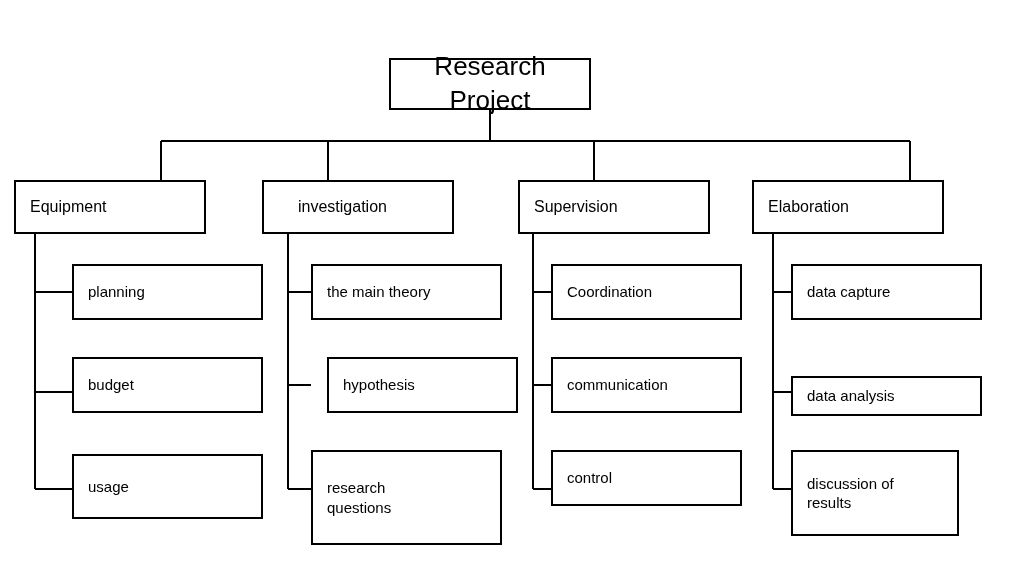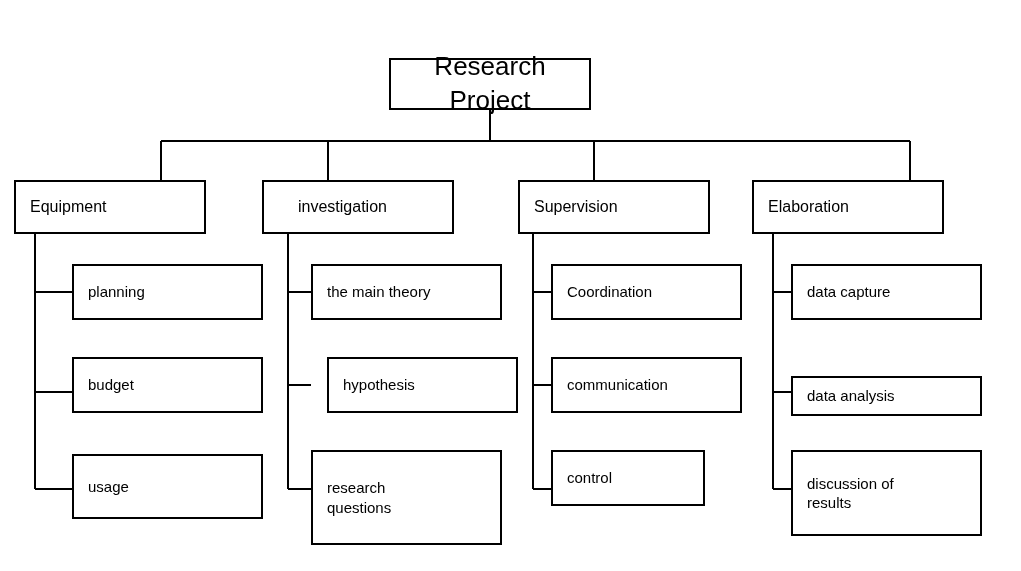--- a/index.html
+++ b/index.html
@@ -112,30 +112,30 @@
       </div>
       <div class="node-box branch-node" style="left: 518px; top: 180px; width: 192px; height: 54px;">
         <span class="node-label">Supervision</span>
       </div>
       <div class="node-box leaf-node" style="left: 551px; top: 264px; width: 191px; height: 56px;">
         <span class="node-label">Coordination</span>
       </div>
       <div class="node-box leaf-node" style="left: 551px; top: 357px; width: 191px; height: 56px;">
         <span class="node-label">communication</span>
       </div>
-      <div class="node-box leaf-node" style="left: 551px; top: 450px; width: 154px; height: 56px;">
+      <div class="node-box leaf-node" style="left: 551px; top: 450px; width: 191px; height: 56px;">
         <span class="node-label">control</span>
       </div>
       <div class="node-box branch-node" style="left: 752px; top: 180px; width: 192px; height: 54px;">
         <span class="node-label">Elaboration</span>
       </div>
       <div class="node-box leaf-node" style="left: 791px; top: 264px; width: 191px; height: 56px;">
         <span class="node-label">data capture</span>
       </div>
       <div class="node-box leaf-node" style="left: 791px; top: 344px; width: 191px; height: 40px; margin-top: 32px;">
         <span class="node-label">data analysis</span>
       </div>
-      <div class="node-box leaf-node" style="left: 791px; top: 450px; width: 191px; height: 86px;">
+      <div class="node-box leaf-node" style="left: 791px; top: 450px; width: 168px; height: 86px;">
         <span class="node-label">discussion of
 results</span>
       </div>
     </div>
 </div>
 
 </body></html>

